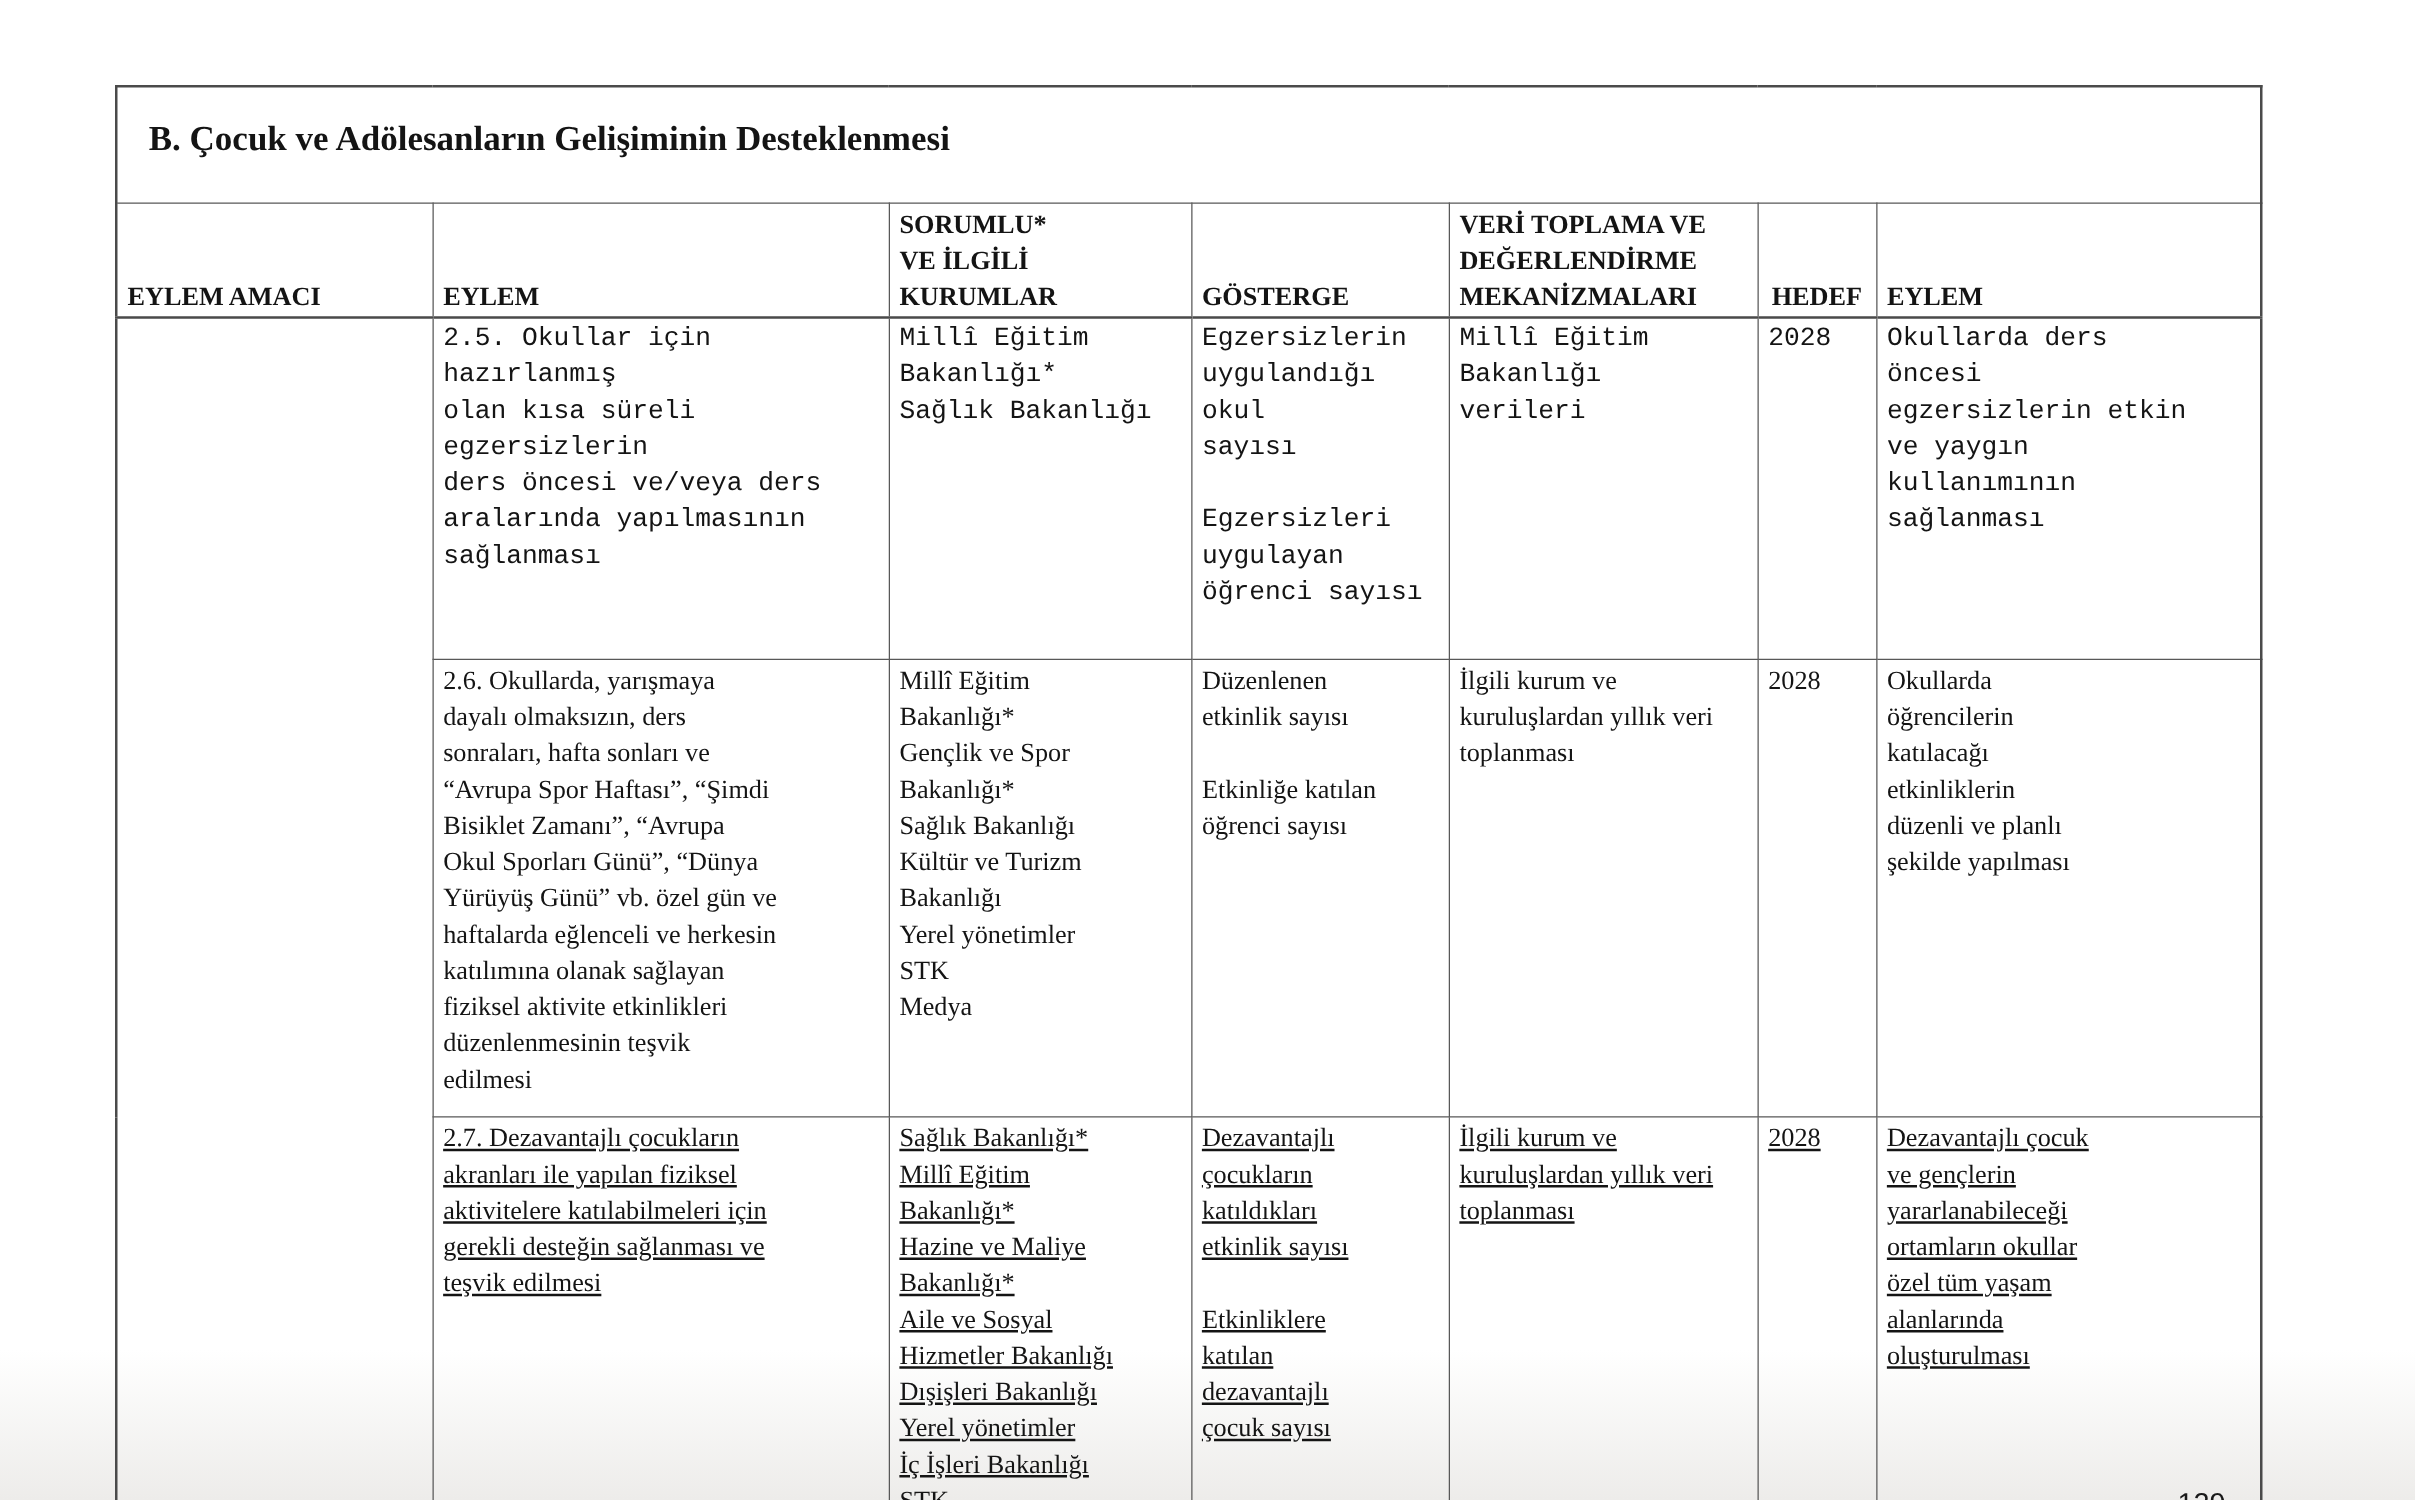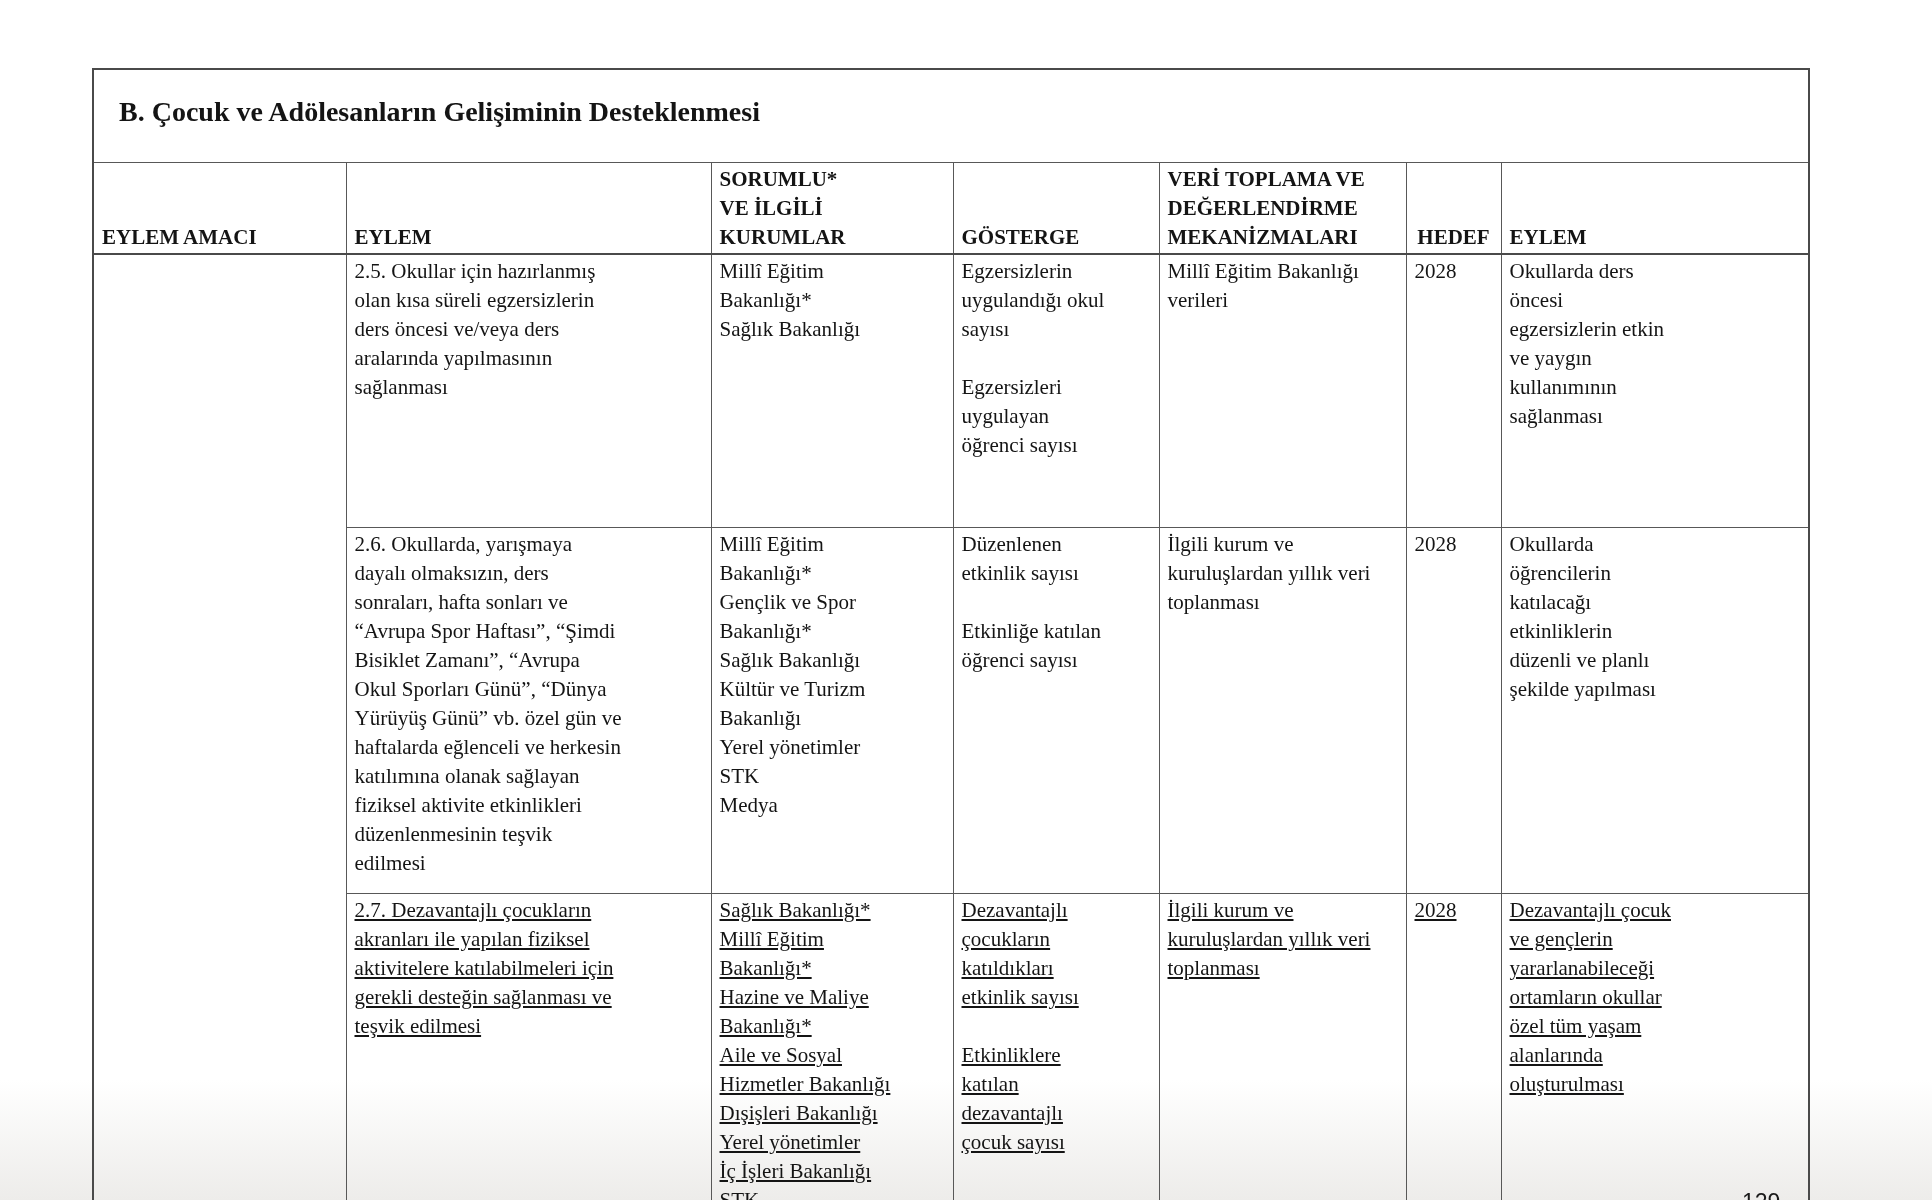--- a/index.html
+++ b/index.html
@@ -54,21 +54,21 @@
   }
   tr.header-row th {
     height: 90px;
     vertical-align: bottom;
     font-weight: bold;
     padding-bottom: 1px;
     border-bottom: 2px solid #4a4a4a;
   }
   tr.header-row th.col-zaman { text-align: center; padding-left: 2px; padding-right: 2px; }
   td.cell-zaman { text-align: center; padding-left: 2px; padding-right: 2px; }
-  tr.r25 td { height: 274px; }
+  tr.r25 td { height: 274px; font-family: Liberation Mono, monospace; }
   tr.r26 td { height: 366px; }
   tr.r27 td { height: 322px; text-decoration: underline; }
   .page-number {
     position: absolute;
     left: 1742px;
     top: 1141px;
     font-family: "Liberation Sans", sans-serif;
     font-size: 23px;
     color: #1a1a1a;
   }

